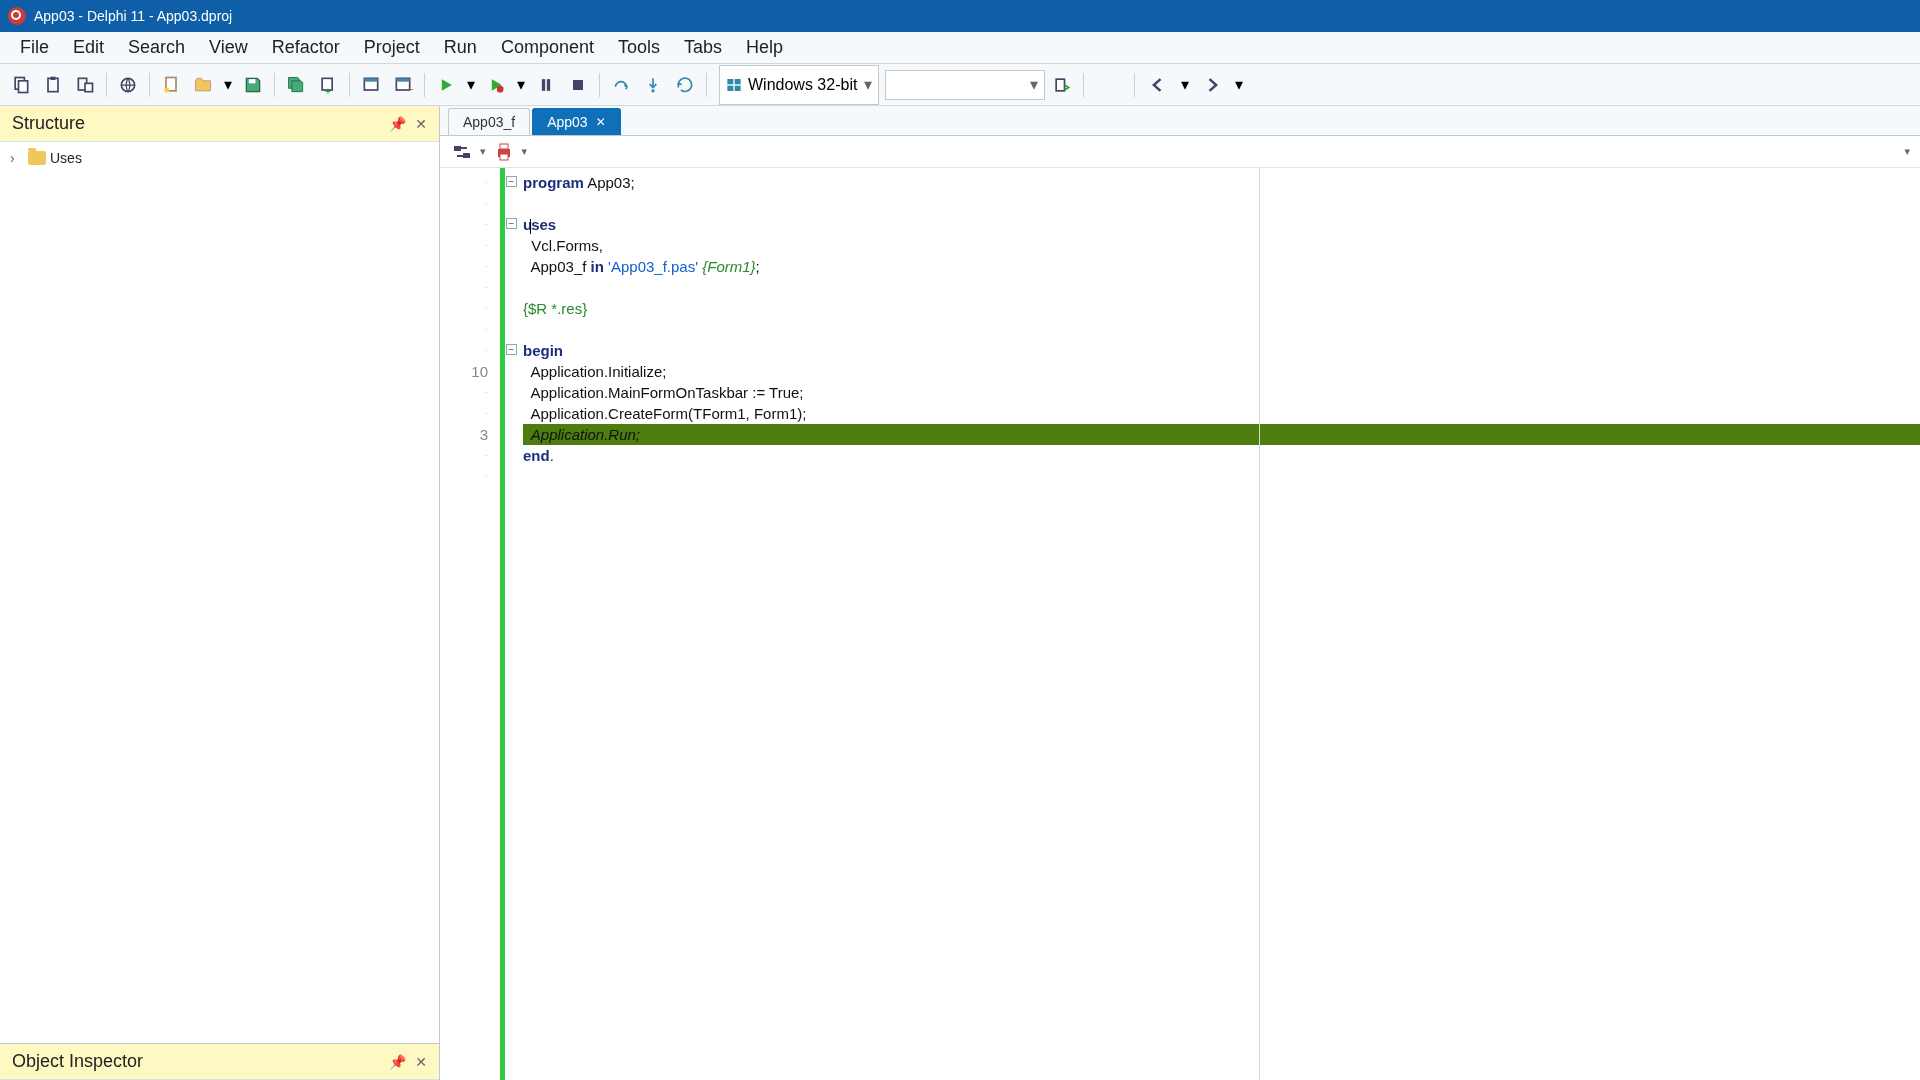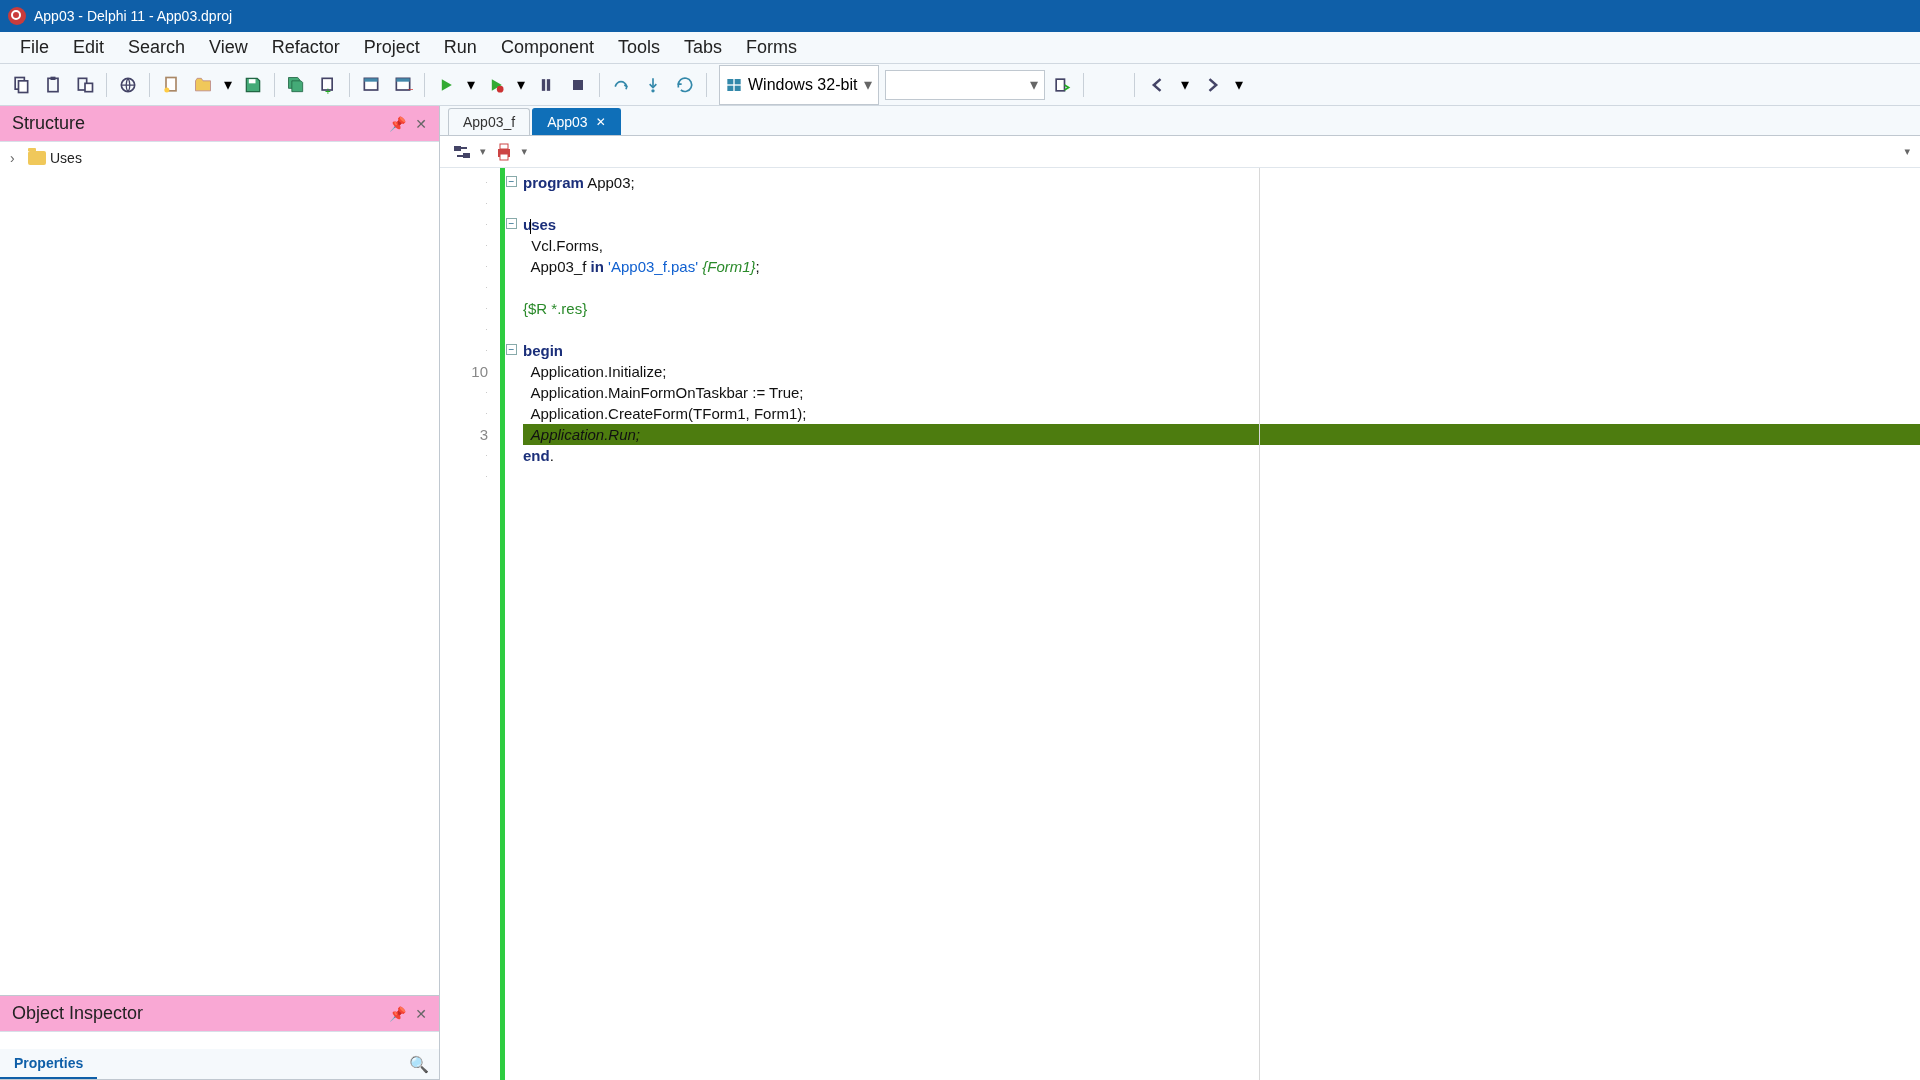--- a/index.html
+++ b/index.html
@@ -24,21 +24,21 @@
 .toolbar .platform-combo .win-icon { width: 16px; height: 16px; margin-right: 6px; }
 .toolbar .platform-combo .chev { margin-left: auto; color: #666; }
 .toolbar .empty-combo { border: 1px solid #c0c8d0; background: #fff; height: 30px; width: 160px; margin-left: 4px; display:flex; align-items:center; justify-content:flex-end; padding-right:6px; color:#666;}
 .toolbar .nav-group { margin-left: 40px; display: flex; align-items: center; gap: 4px; }
 
 
 .main { display: flex; height: calc(1080px - 32px - 32px - 42px); }
 .left-col { width: 440px; display: flex; flex-direction: column; border-right: 1px solid #c0c8d0; }
 
 
-.panel-header { height: 36px; background: #f9a8d4; display: flex; align-items: center; padding: 0 12px; font-size: 18px; color: #222; border-bottom: 1px solid #d8e0e8; }
+.panel-header { height: 36px; background: #fef9c3; display: flex; align-items: center; padding: 0 12px; font-size: 18px; color: #222; border-bottom: 1px solid #d8e0e8; }
 .panel-header .ctrls { margin-left: auto; display: flex; gap: 8px; color: #666; }
 .panel-header .ctrls span { cursor: pointer; font-size: 14px; }
 
 
 .structure-body { flex: 1; background: #fff; padding: 6px 10px; overflow: auto; }
 .tree-node { display: flex; align-items: center; gap: 4px; font-size: 14px; color: #222; padding: 2px 0; }
 .tree-node .chev { color: #666; width: 14px; }
 .tree-node .folder { width: 18px; height: 14px; background: #f0c85a; border-radius: 2px; position: relative; }
 .tree-node .folder::before { content: ''; position: absolute; top: -3px; left: 0; width: 8px; height: 3px; background: #f0c85a; border-radius: 1px 1px 0 0; }
 
@@ -94,21 +94,21 @@
     <div class="menu-item">File</div>
     <div class="menu-item">Edit</div>
     <div class="menu-item">Search</div>
     <div class="menu-item">View</div>
     <div class="menu-item">Refactor</div>
     <div class="menu-item">Project</div>
     <div class="menu-item">Run</div>
     <div class="menu-item">Component</div>
     <div class="menu-item">Tools</div>
     <div class="menu-item">Tabs</div>
-    <div class="menu-item">Forms</div>
+    <div class="menu-item">Help</div>
   </div>
 
 <div class="toolbar">
   <div class="tbtn">
       <svg viewBox="0 0 24 24">
         <rect x="5" y="3" width="11" height="14" fill="none" stroke="#446" stroke-width="2"></rect>
         <rect x="9" y="7" width="11" height="14" fill="#fff" stroke="#446" stroke-width="2"></rect>
       </svg>
     </div>
   <div class="tbtn">
@@ -279,24 +279,20 @@
       </div>
     </div>
 
     <div class="oi-panel">
       <div class="panel-header">
         <span>Object Inspector</span>
         <div class="ctrls">
           <span>📌</span>
           <span>✕</span>
         </div>
-      </div>
-      <div class="oi-tabs">
-        <div class="oi-tab">Properties</div>
-        <div class="oi-search">🔍</div>
       </div>
     </div>
   </div>
 
   <div class="editor-col">
     <div class="ed-tabs" id="ed-tabs">
         <div class="ed-tab">
           <span>App03_f</span>
         </div>
         <div class="ed-tab active">

